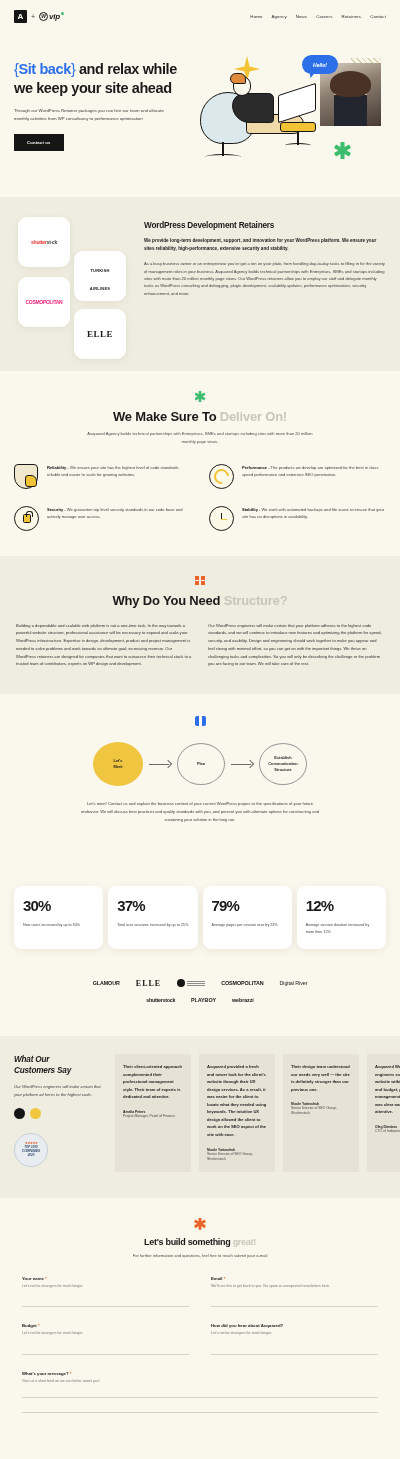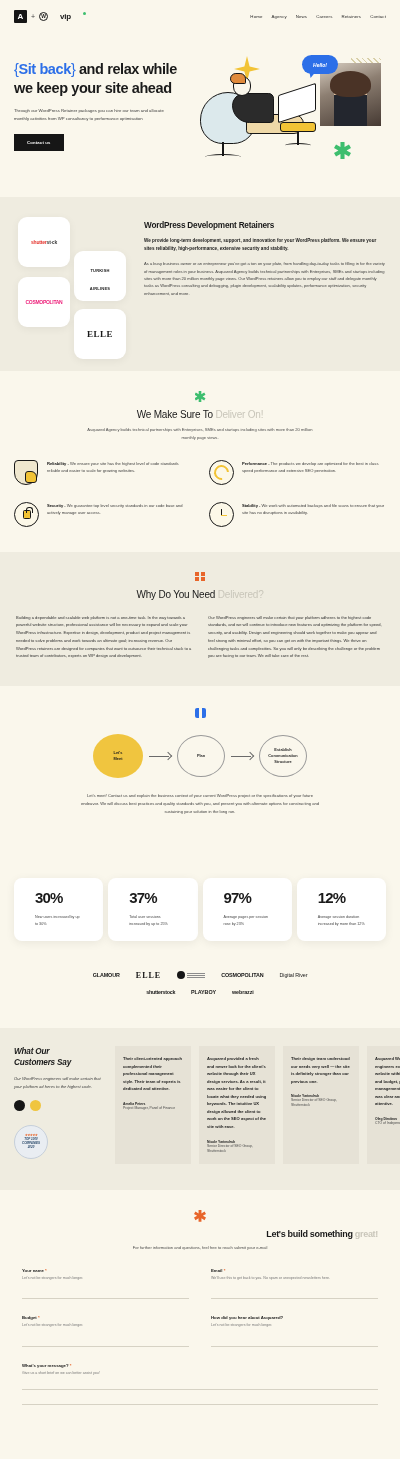--- a/index.html
+++ b/index.html
@@ -20,21 +20,21 @@
     justify-content: space-between;
     padding: 0 14px;
   }
   .brand { display: flex; align-items: center; gap: 4px; }
   .brand-mark {
     width: 13px; height: 13px; background: #161616; color: #fff;
     font-size: 8px; font-weight: 700; display: flex;
     align-items: center; justify-content: center; border-radius: 1px;
   }
   .brand-plus { font-size: 7px; color: #444; }
-  .brand-wp { display: flex; align-items: flex-end; gap: 12px; }
+  .brand-wp { display: flex; align-items: flex-end; gap: 1px; font-style: italic; }
   .wp-circle {
     width: 9px; height: 9px; border: 1.2px solid #1a1a1a; border-radius: 50%;
     position: relative;
   }
   .wp-circle::after {
     content: "W"; position: absolute; inset: 0; font-size: 5px;
     display: flex; align-items: center; justify-content: center; font-weight: 700;
   }
   .wp-text { font-size: 8px; font-weight: 700; letter-spacing: -.3px; }
   .wp-dot { width: 3px; height: 3px; background: #3DBE6E; border-radius: 50%; align-self: flex-start; }
@@ -161,21 +161,21 @@
   .ret-title { font-size: 8.2px; font-weight: 700; letter-spacing: -.2px; margin-bottom: 7px; }
   .ret-lead { font-size: 4.6px; font-weight: 700; line-height: 1.75; margin-bottom: 7px; }
   .ret-text { font-size: 4.1px; line-height: 1.82; color: #3c3c3c; }
 
   
   .deliver { padding: 20px 14px 24px; }
   .clover-green {
     width: 11px; height: 11px; margin: 0 auto 7px; background: #3DBE6E;
     clip-path: polygon(38% 0,62% 0,62% 30%,88% 14%,100% 35%,74% 50%,100% 65%,88% 86%,62% 70%,62% 100%,38% 100%,38% 70%,12% 86%,0 65%,26% 50%,0 35%,12% 14%,38% 30%);
   }
-  .sec-title { text-align: center; font-size: 10px; font-weight: 400; letter-spacing: -.2px; }
+  .sec-title { text-align: center; font-size: 13px; font-weight: 700; letter-spacing: -.2px; }
   .sec-title .ghost { color: #C9C6BA; }
   .sec-sub {
     text-align: center; font-size: 4.1px; color: #4a4a4a; line-height: 1.9;
     margin: 6px auto 0; width: 230px;
   }
   .feat-grid {
     display: grid; grid-template-columns: 1fr 1fr; gap: 16px 18px; margin-top: 18px;
   }
   .feat { display: flex; gap: 7px; align-items: flex-start; }
   .feat-icon { width: 26px; height: 26px; flex-shrink: 0; position: relative; }
@@ -264,21 +264,21 @@
     transform: rotate(-8deg); opacity: .85; z-index: 0;
   }
   .stats-head {
     text-align: center; font-size: 8.4px; font-weight: 700; line-height: 1.45;
     letter-spacing: -.2px; position: relative; z-index: 1;
   }
   .stats-row {
     display: flex; gap: 5px; margin-top: 16px; position: relative; z-index: 1;
   }
   .stat-card {
-    flex: 1; background: #fff; border-radius: 8px; padding: 11px 21px 14px;
+    flex: 1; background: #fff; border-radius: 8px; padding: 11px 9px 14px;
     box-shadow: 0 2px 10px rgba(0,0,0,.07); min-height: 62px;
   }
   .stat-num { font-size: 15px; font-weight: 700; letter-spacing: -.8px; }
   .stat-cap { font-size: 3.7px; line-height: 1.75; color: #444; margin-top: 8px; }
 
   
   .clients { padding: 0 14px 24px; position: relative; z-index: 1; }
   .clients-row {
     display: flex; align-items: center; justify-content: center; gap: 16px;
     margin-bottom: 9px;
@@ -316,21 +316,21 @@
   .tcard-quote { font-size: 4.1px; font-weight: 700; line-height: 1.85; color: #222; }
   .tcard-name { font-size: 3.4px; font-weight: 700; margin-top: 9px; }
   .tcard-role { font-size: 3.4px; color: #4a4a4a; line-height: 1.5; }
 
   
   .contact { padding: 20px 22px 22px; }
   .contact-mark {
     width: 12px; height: 12px; margin: 0 auto 7px; background: #E8652A;
     clip-path: polygon(38% 0,62% 0,62% 30%,88% 14%,100% 35%,74% 50%,100% 65%,88% 86%,62% 70%,62% 100%,38% 100%,38% 70%,12% 86%,0 65%,26% 50%,0 35%,12% 14%,38% 30%);
   }
-  .contact-title { text-align: right; font-size: 9px; font-weight: 700; letter-spacing: -.3px; }
+  .contact-title { text-align: center; font-size: 9px; font-weight: 700; letter-spacing: -.3px; }
   .contact-title .ghost { color: #C9C6BA; }
   .contact-sub { text-align: center; font-size: 4.1px; color: #4a4a4a; margin-top: 6px; }
   .form-grid { display: grid; grid-template-columns: 1fr 1fr; gap: 0 22px; margin-top: 18px; }
   .field { margin-bottom: 16px; }
   .field.full { grid-column: 1 / -1; }
   .field-label { font-size: 4.3px; font-weight: 700; }
   .field-label .req { color: #E8652A; }
   .field-hint { font-size: 3.6px; color: #777; margin-top: 3px; }
   .field-input {
     width: 100%; border: none; border-bottom: .8px solid #d6d2c4; background: transparent;
@@ -454,21 +454,21 @@
     </div>
   </div>
 
   <div class="why">
     <div class="why-mark">
         <i></i>
         <i></i>
         <i></i>
         <i></i>
       </div>
-    <h2 class="sec-title"><span>Why Do You Need </span><span class="ghost">Delivered?</span></h2>
+    <h2 class="sec-title"><span>Why Do You Need </span><span class="ghost">Structure?</span></h2>
     <div class="why-cols">
       <p class="why-col">Building a dependable and scalable web platform is not a one-time task. In the way towards a powerful website structure, professional assistance will be necessary to expand and scale your WordPress infrastructure.  Expertise in design, development, product and project management is needed to solve problems and work towards an ultimate goal; increasing revenue. Our WordPress retainers are designed for companies that want to outsource their technical stack to a trusted team of  contributors, experts on WP design and development.</p>
       <p class="why-col">Our WordPress engineers will make certain that your platform adheres to the highest code standards, and we will continue to introduce new features and optimizing the platform for speed, security, and usability.  Design and engineering should work together to make you appear and feel strong with minimal effort, so you can get on with the important things. We thrive on challenging tasks and complexities. So you will only be describing the challenge or the problem you are facing to our team.  We will take care of the rest.</p>
     </div>
   </div>
 
   <div class="process">
     <div class="proc-mark"></div>
     <div class="proc-flow">
       <div class="proc-node filled" style="white-space:pre-line">Let's
@@ -488,21 +488,21 @@
     <div class="stats-row">
       <div class="stat-card">
         <div class="stat-num">30%</div>
         <div class="stat-cap">New users increased by up to 30%</div>
       </div>
       <div class="stat-card">
         <div class="stat-num">37%</div>
         <div class="stat-cap">Total user sessions increased by up to 25%</div>
       </div>
       <div class="stat-card">
-        <div class="stat-num">97%</div>
+        <div class="stat-num">79%</div>
         <div class="stat-cap">Average pages per session rose by 23%</div>
       </div>
       <div class="stat-card">
         <div class="stat-num">12%</div>
         <div class="stat-cap">Average session duration increased by more than 12%</div>
       </div>
     </div>
   </div>
 
   <div class="clients">

